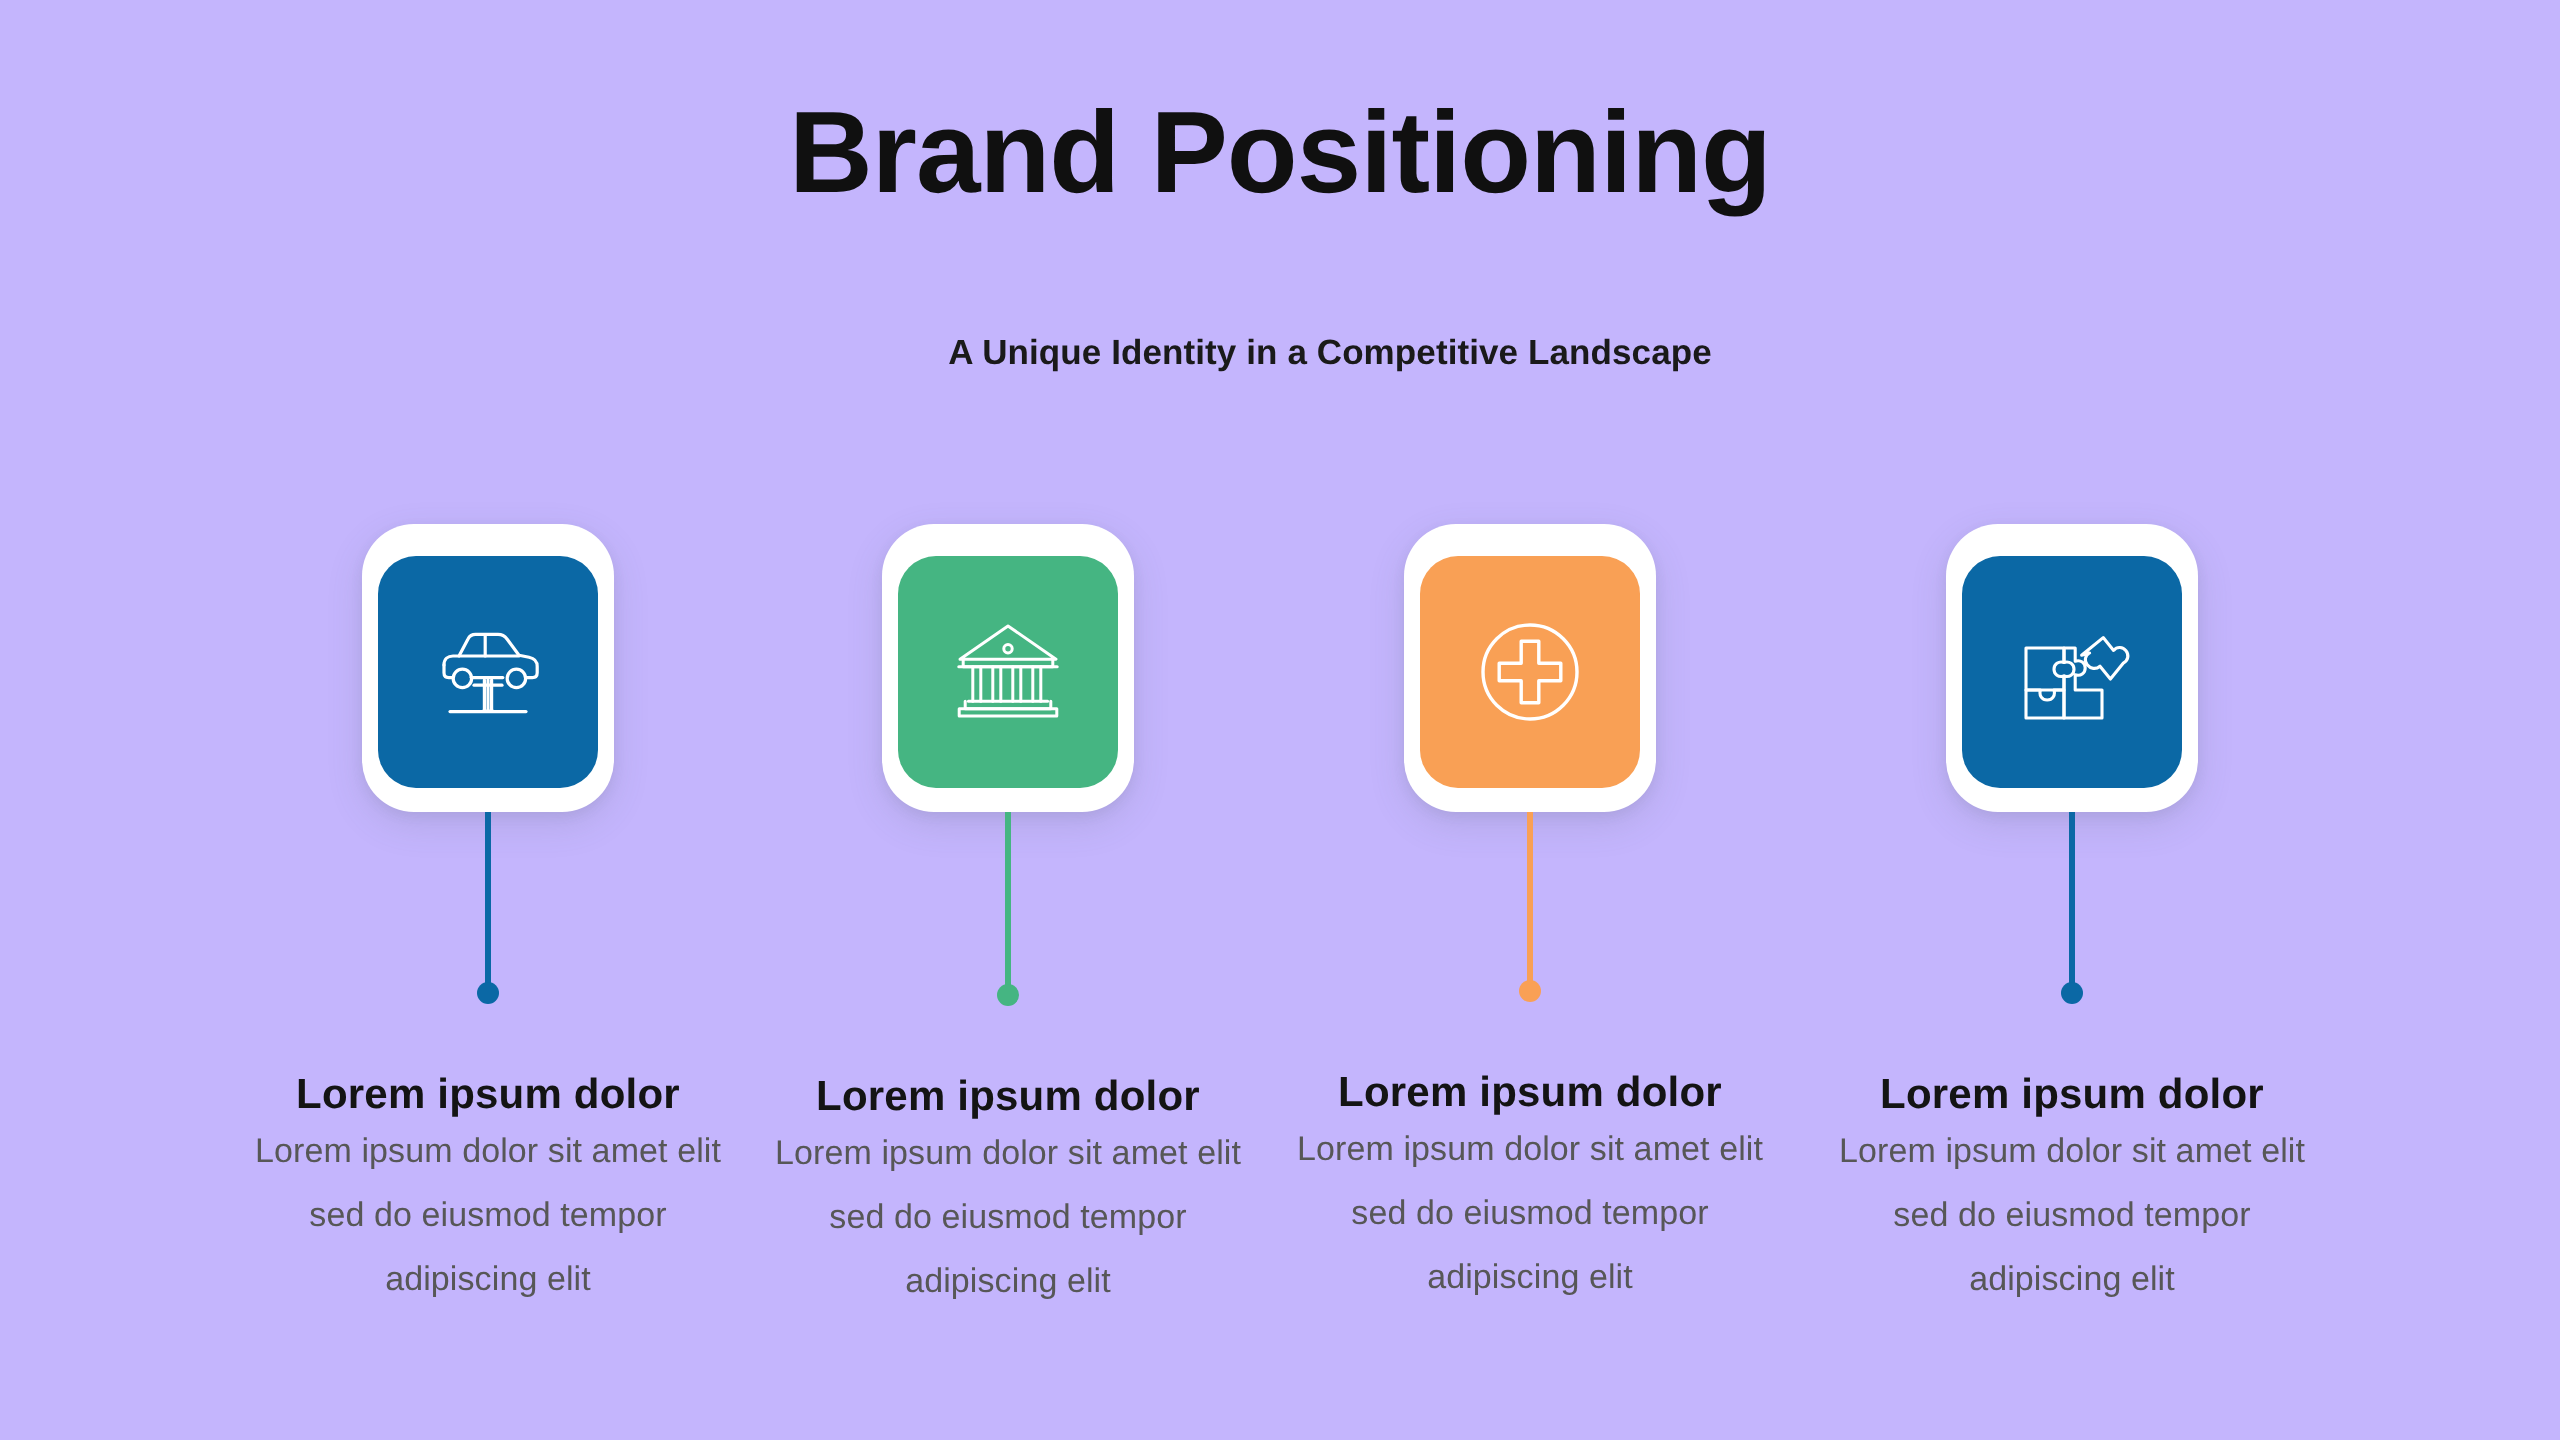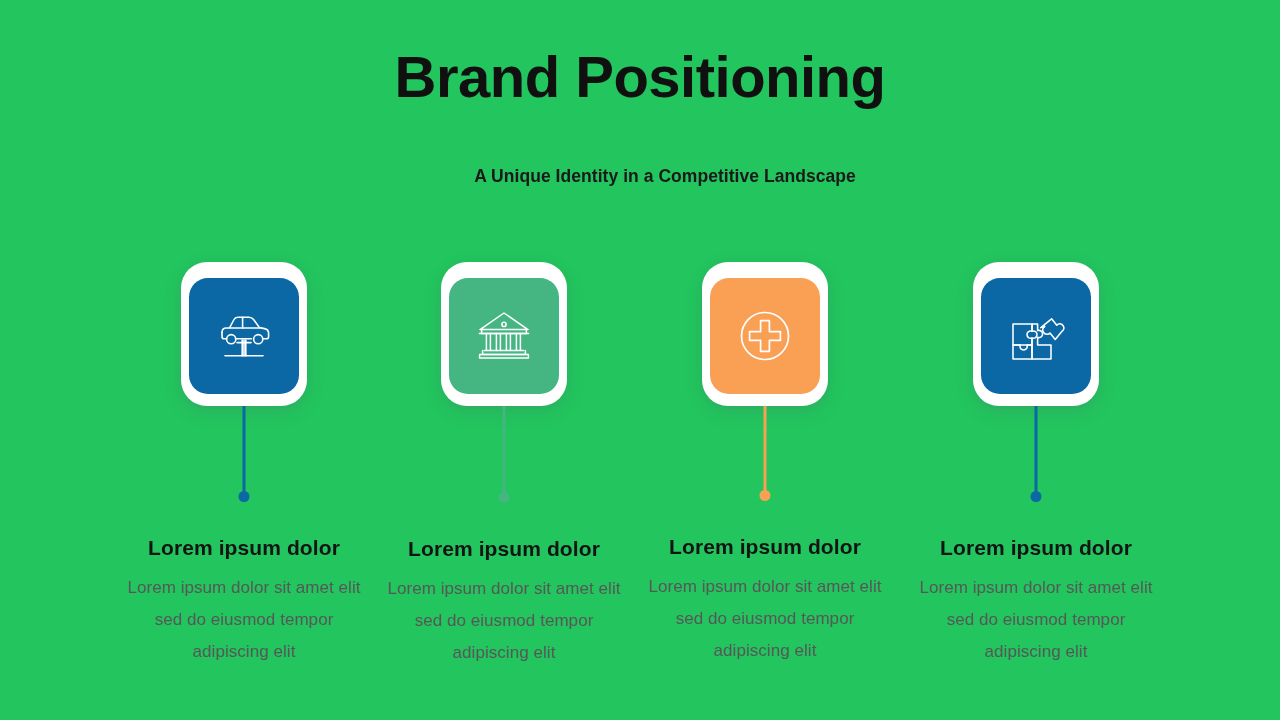--- a/index.html
+++ b/index.html
@@ -13,21 +13,21 @@
     background: #ffffff;
     font-family: "Liberation Sans", sans-serif;
     overflow: hidden;
     position: relative;
     -webkit-font-smoothing: antialiased;
   }
 
   .slide {
     position: absolute;
     inset: 0;
-    background: #22c55e;
+    background: #c4b5fd;
   }
 
   
   .slide-title {
     position: absolute;
     top: 44px;
     left: 0;
     width: 1280px;
     text-align: center;
     font-size: 58px;
@@ -138,21 +138,21 @@
     transform: translateX(-50%);
     width: 240px;
     text-align: center;
   }
 
   .item-title {
     font-size: 21px;
     font-weight: 700;
     color: #141414;
     letter-spacing: 0.1px;
-    margin: 0 0 12px 0;
+    margin: 0 0 0 0;
     line-height: 1.2;
   }
 
   .item-desc {
     font-size: 17px;
     font-weight: 400;
     color: #575757;
     line-height: 1.88;
     margin: 0;
     letter-spacing: 0.05px;

